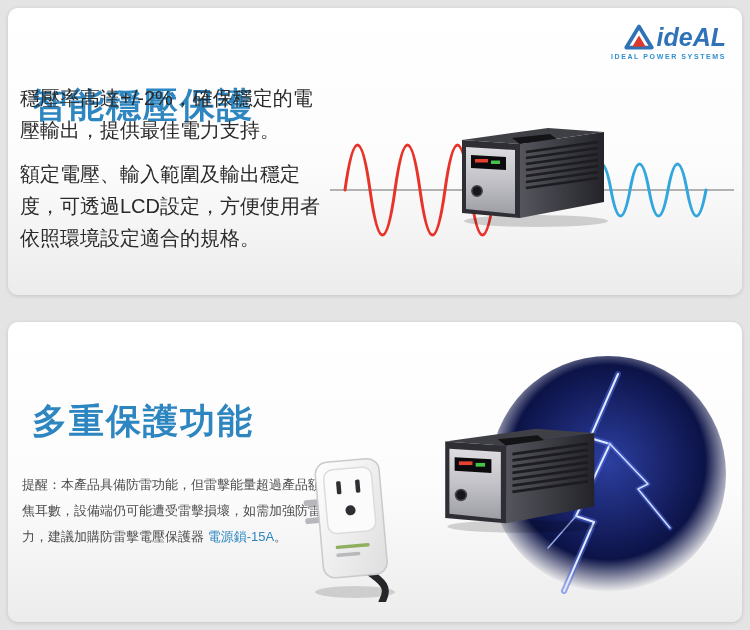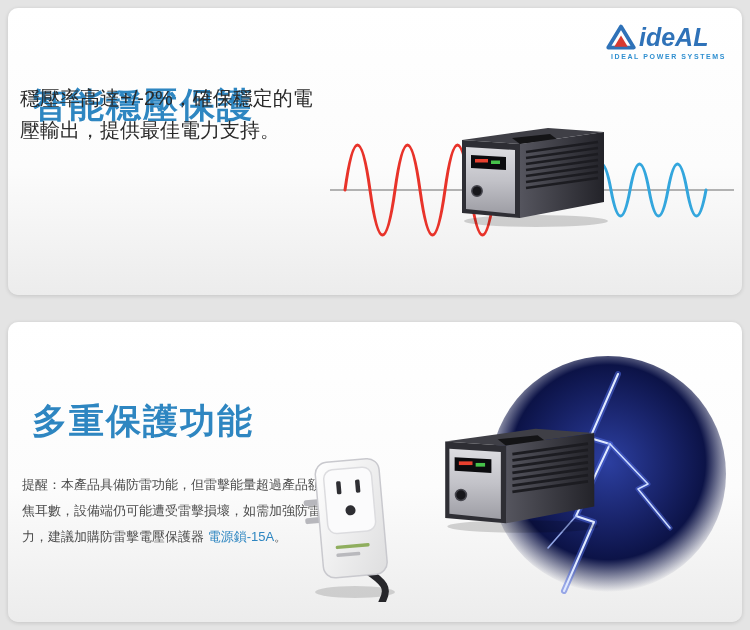--- a/index.html
+++ b/index.html
@@ -36,21 +36,21 @@
   .card2 .p1 { top:66px;  width:296px; }
 
   .note {
     position:absolute; left:14px; top:150px; width:324px;
     font-size:13px; color:#4a4a4a; line-height:2.0;
   }
   .note a { color:#2e86c1; text-decoration:none; }
 
   
   .logo { position:absolute; right:16px; top:16px; width:120px; text-align:right; }
-  .logo-row { display:flex; align-items:flex-end; justify-content:flex-start; gap:3px; }
+  .logo-row { display:flex; align-items:flex-end; justify-content:flex-end; gap:3px; }
   .logo-tri { width:30px; height:26px; }
   .brand { font-size:25px; font-weight:bold; font-style:italic; color:#2f72b8; line-height:1; }
   .tagline {
     margin-top:3px; font-size:7px; font-weight:bold; letter-spacing:1.6px;
     color:#2f8fd0; white-space:nowrap;
   }
 
   
   .wave-art { position:absolute; left:322px; top:100px; width:404px; height:160px; }
   .wave-svg { position:absolute; left:0; top:0; width:404px; height:160px; }
@@ -119,20 +119,21 @@
         <polygon points="20,3 37,31 3,31" fill="none" stroke="#2f72b8" stroke-width="5" stroke-linejoin="round"></polygon>
         <polygon points="20,15 29,30 11,30" fill="#d83a30"></polygon>
       </svg>
       <div class="brand">ideAL</div>
     </div>
     <div class="tagline">IDEAL POWER SYSTEMS</div>
   </div>
 
   <h2 class="section-title">智能穩壓保護</h2>
   <p class="para p1">穩壓率高達+/-2%，確保穩定的電壓輸出，提供最佳電力支持。</p>
+  <p class="para p2">額定電壓、輸入範圍及輸出穩定度，可透過LCD設定，方便使用者依照環境設定適合的規格。</p>
 
   <div class="wave-art">
     <svg class="wave-svg" viewBox="0 0 404 160">
       <line x1="0" y1="82" x2="404" y2="82" stroke="#9a9a9a" stroke-width="1.5"></line>
       <g transform="translate(15,82)">
         <path d="M0 0 Q12.5 -90 25 0 T50 0 T75 0 T100 0 T125 0 T150 0" fill="none" stroke="#e8332a" stroke-width="3" stroke-linecap="round"></path>
       </g>
       <g transform="translate(262,82)">
         <path d="M0 0 Q9.5 -52 19 0 T38 0 T57 0 T76 0 T95 0 T114 0" fill="none" stroke="#33a6dd" stroke-width="3" stroke-linecap="round"></path>
       </g>

